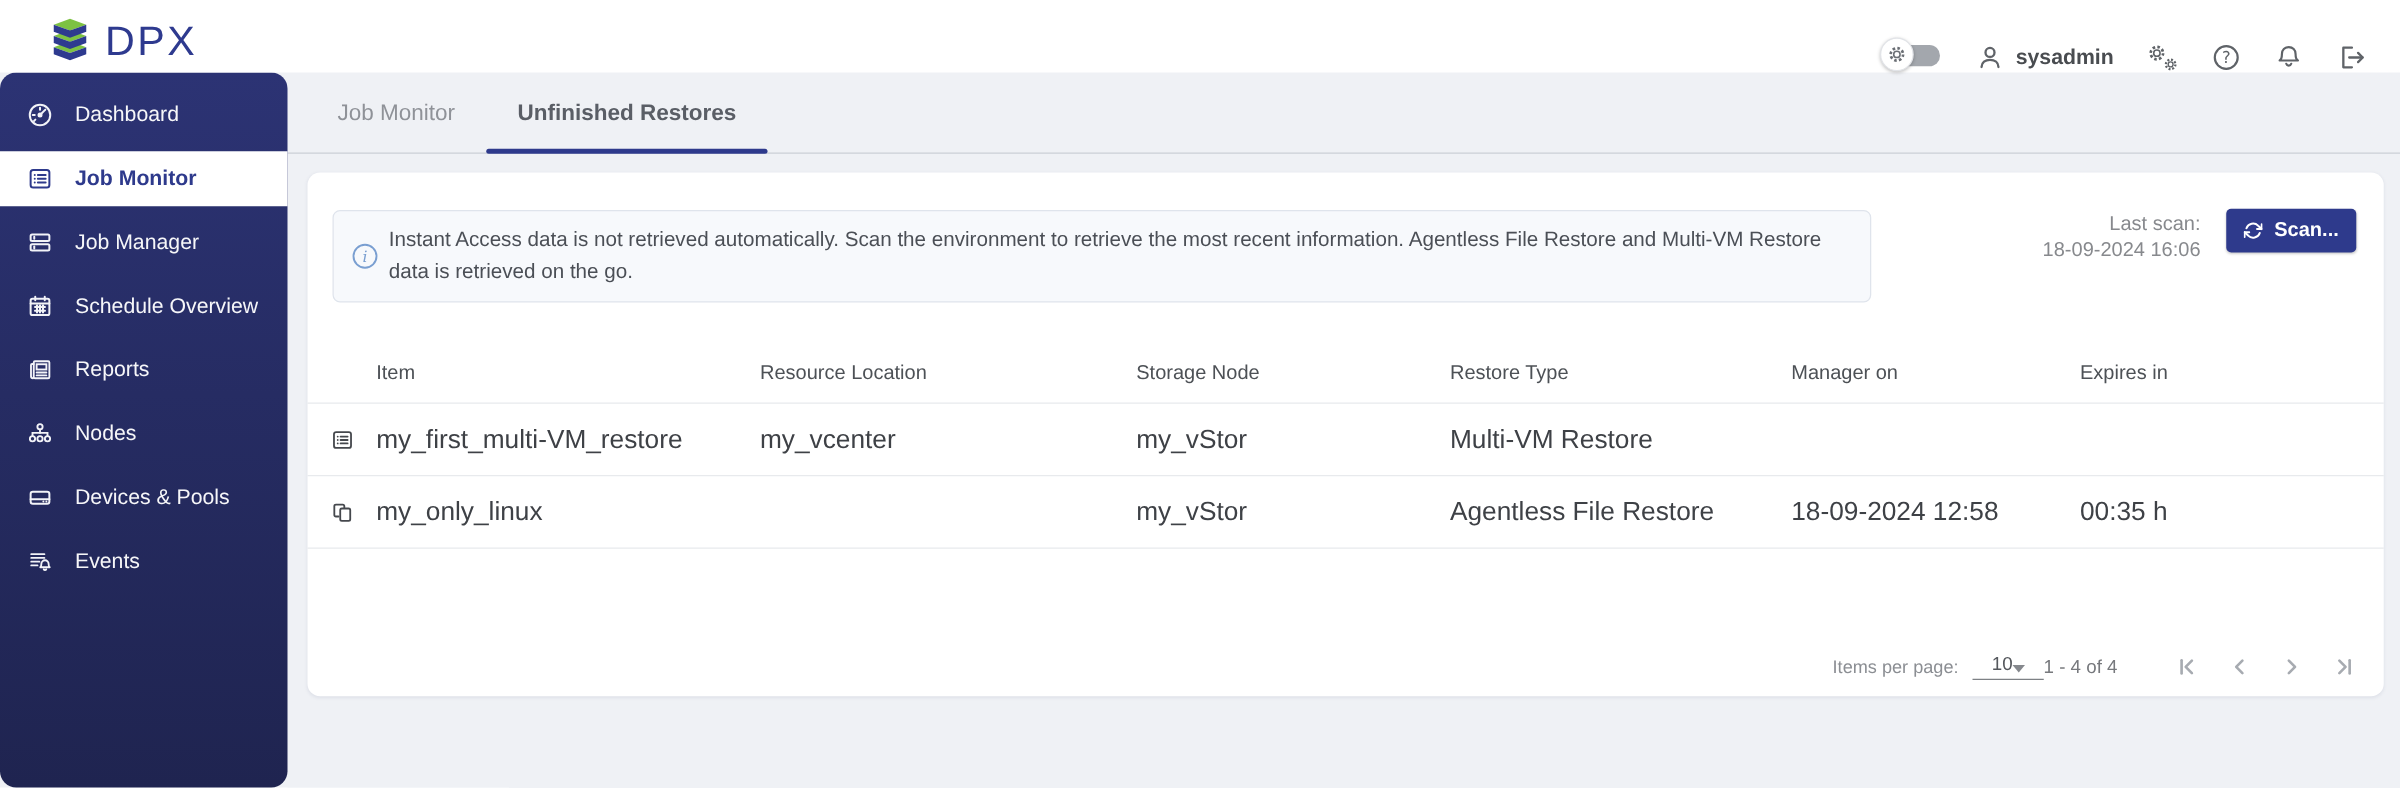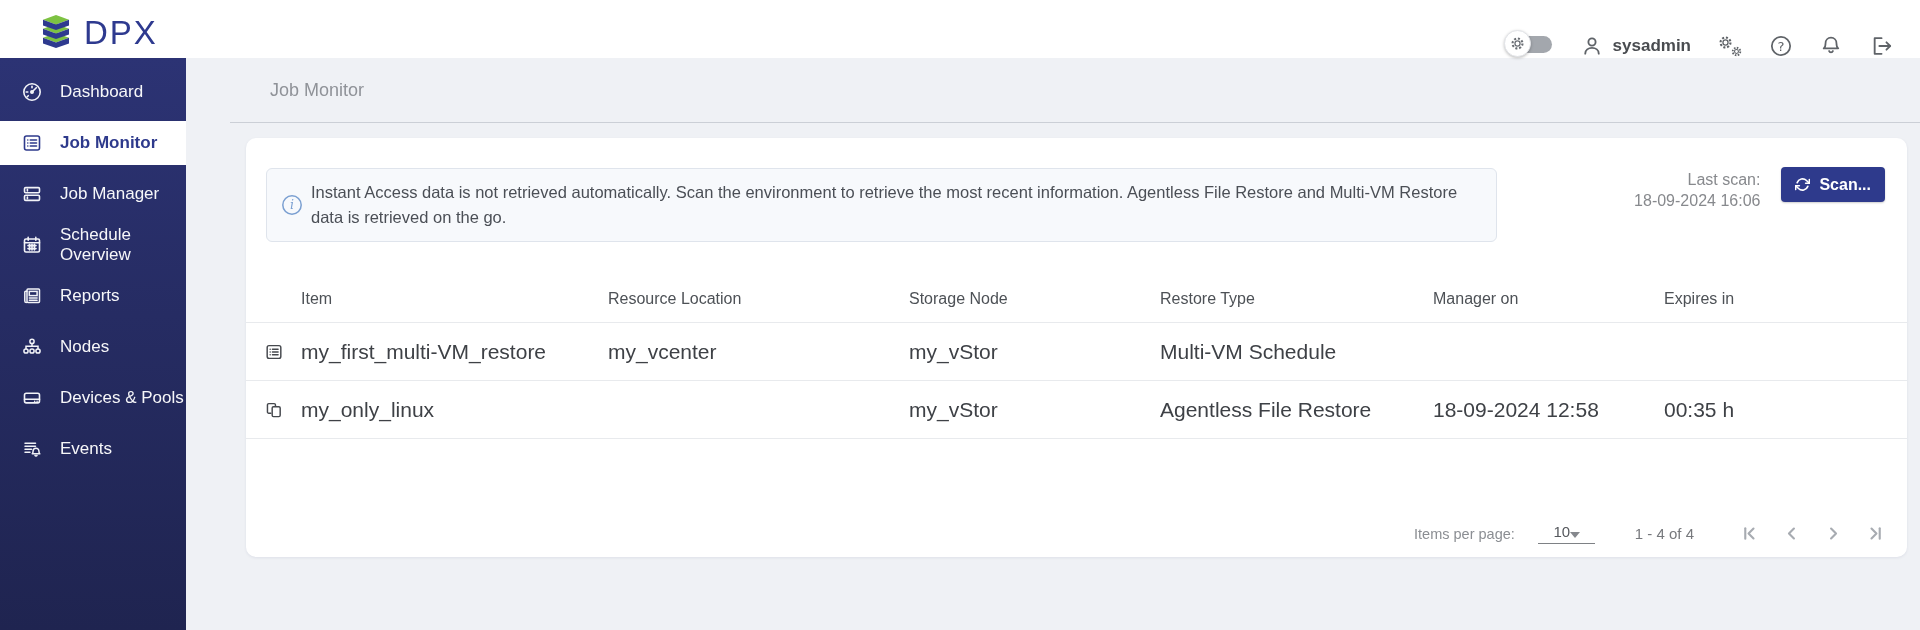--- a/index.html
+++ b/index.html
@@ -16,22 +16,22 @@
   .tb-icon{width:24px;height:24px;display:flex;align-items:center;justify-content:center;cursor:pointer;}
   .user-chip{display:flex;align-items:center;gap:9px;cursor:pointer;}
   .user-name{font-size:17px;font-weight:700;color:#494c50;}
   .gear-toggle{position:relative;width:50px;height:28px;cursor:pointer;}
   .gear-toggle .track{position:absolute;left:12px;top:6px;width:36px;height:17px;border-radius:9px;background:#a3a7ad;}
   .gear-toggle .thumb{position:absolute;left:0;top:0;width:27px;height:27px;border-radius:50%;background:#fff;
     border:1px solid #e2e4e8;box-shadow:0 1px 3px rgba(0,0,0,.25);display:flex;align-items:center;justify-content:center;box-sizing:border-box;}
   .dbl-gear{position:relative;width:26px;height:24px;}
   .dbl-gear svg{position:absolute;}
   
-  .sidebar{position:absolute;left:0;top:58px;width:186px;height:572px;
-    background:linear-gradient(180deg,#2c3374 0%,#262c63 45%,#1f2450 100%);padding-top:12px;box-sizing:border-box;z-index:4;}
+  .sidebar{position:absolute;left:0;top:58px;width:230px;height:572px;
+    background:linear-gradient(180deg,#2c3374 0%,#262c63 45%,#1f2450 100%);padding-top:12px;box-sizing:border-box;z-index:4;border-radius:13px;}
   .side-item{height:44px;margin-bottom:7px;display:flex;align-items:center;padding-left:21px;gap:17px;
     color:rgba(255,255,255,.96);font-size:17px;cursor:pointer;}
   .side-item .si-icon{width:22px;height:22px;flex:0 0 22px;display:flex;align-items:center;justify-content:center;}
   .side-item.active{background:#ffffff;color:#2e3a8c;font-weight:700;}
   .side-item svg{stroke:#f2f3f8;}
   .side-item.active svg{stroke:#2e3a8c;}
   
   .content{position:absolute;left:230px;top:58px;width:1690px;height:572px;background:#eff1f5;}
   .tabsbar{height:64px;border-bottom:1px solid #cbcfd6;display:flex;align-items:stretch;padding-left:15px;box-sizing:content-box;}
   .tab{display:flex;align-items:center;justify-content:center;padding:0 25px;font-size:18px;color:#8f9298;
@@ -52,25 +52,25 @@
     padding:0 14px;cursor:pointer;box-shadow:0 1px 2px rgba(0,0,0,.2);}
   
   .tbl{position:absolute;left:0;top:105px;width:1661px;}
   .tbl-grid{display:grid;grid-template-columns:55px 307px 301px 251px 273px 231px 1fr;}
   .thead{height:79px;align-items:end;border-bottom:1px solid #e8eaed;}
   .thead .th{padding-bottom:14px;font-size:16px;color:#4d5156;}
   .trow{height:57px;align-items:center;border-bottom:1px solid #e8eaed;font-size:21px;color:#3e4146;cursor:pointer;}
   .td-icon{display:flex;justify-content:center;align-items:center;}
   
   .pager{position:absolute;right:22px;bottom:13px;display:flex;align-items:center;color:#8b8e93;font-size:14.5px;}
-  .ipp-label{margin-right:23px;}
+  .ipp-label{margin-right:11px;}
   .ipp-select{width:57px;border-bottom:1px solid #7e8185;display:flex;align-items:flex-end;justify-content:center;
     padding:0 3px 3px 4px;color:#55585d;font-size:15px;cursor:pointer;box-sizing:border-box;}
   .caret-down{width:0;height:0;border-left:5px solid transparent;border-right:5px solid transparent;border-top:6px solid #85888d;margin-bottom:2px;}
-  .range{margin-left:40px;color:#77797d;font-size:15px;}
+  .range{color:#77797d;font-size:15px;}
   .pg-controls{margin-left:46px;display:flex;align-items:center;gap:23px;}
   .pg-btn{width:19px;height:19px;display:flex;align-items:center;justify-content:center;cursor:pointer;}
 </style>
 </head>
 <body>
 
 <div class="topbar">
   <div class="logo">
     <span>
       <svg width="36" height="42" viewBox="0 0 34 42">
@@ -260,20 +260,23 @@
     <span>Events</span>
   </div>
 </div>
 
 <div class="content">
 
   <div class="tabsbar">
     <div class="tab">
       <span>Job Monitor</span>
     </div>
+    <div class="tab active">
+      <span>Unfinished Restores</span>
+    </div>
   </div>
 
   <div class="card">
 
     <div class="banner">
       <span style="flex:0 0 22px;display:flex;">
         <svg width="22" height="22" viewBox="0 0 22 22">
           <circle cx="11" cy="11" r="9.2" fill="none" stroke="#7a9fd1" stroke-width="1.5"></circle>
           <text x="11" y="15.4" text-anchor="middle" font-size="12.5" font-family="DejaVu Serif, serif" fill="#7a9fd1" font-style="italic">i</text>
         </svg>
@@ -318,21 +321,21 @@
               <line x1="9.3" y1="8" x2="15.5" y2="8"></line>
             <circle cx="6.8" cy="11" r="0.8" fill="#45484d" stroke="none"></circle>
               <line x1="9.3" y1="11" x2="15.5" y2="11"></line>
             <circle cx="6.8" cy="14" r="0.8" fill="#45484d" stroke="none"></circle>
               <line x1="9.3" y1="14" x2="15.5" y2="14"></line>
           </svg>
         </div>
         <div>my_first_multi-VM_restore</div>
         <div>my_vcenter</div>
         <div>my_vStor</div>
-        <div>Multi-VM Schedule</div>
+        <div>Multi-VM Restore</div>
         <div></div>
         <div></div>
       </div>
 
       <div class="tbl-grid trow">
         <div class="td-icon">
           <svg width="20" height="20" viewBox="0 0 22 22" fill="none" stroke="#45484d" stroke-width="1.6" stroke-linecap="round" stroke-linejoin="round">
             <path d="M7.5 14.5 H5.2 a1.4 1.4 0 0 1 -1.4 -1.4 V5.4 A1.4 1.4 0 0 1 5.2 4 h6 a1.4 1.4 0 0 1 1.4 1.4 V7"></path>
             <rect x="9" y="7.5" width="8.8" height="10.8" rx="1.4"></rect>
           </svg>

